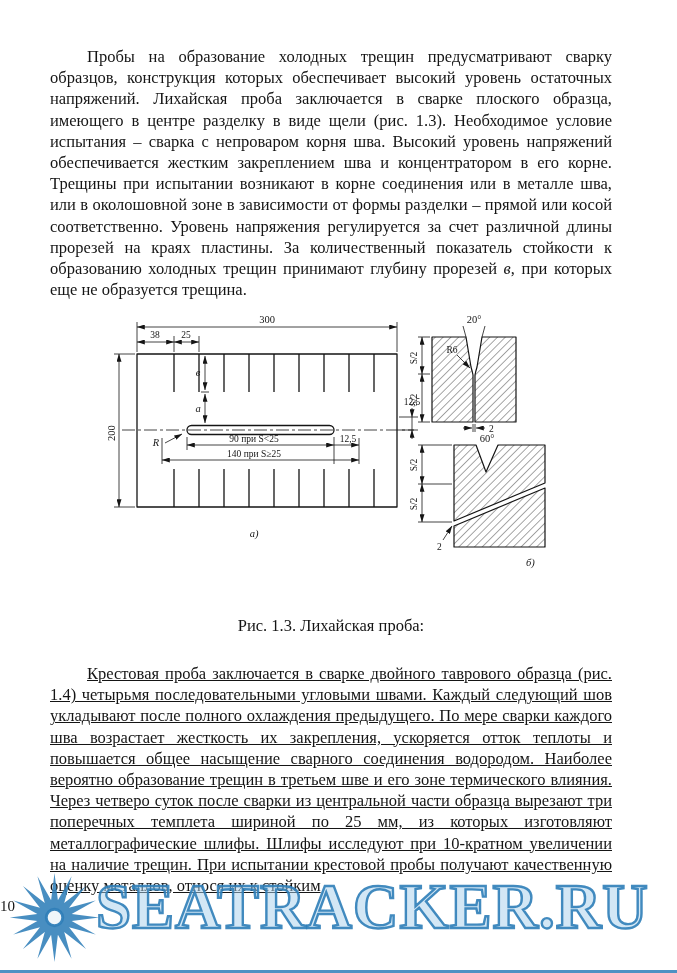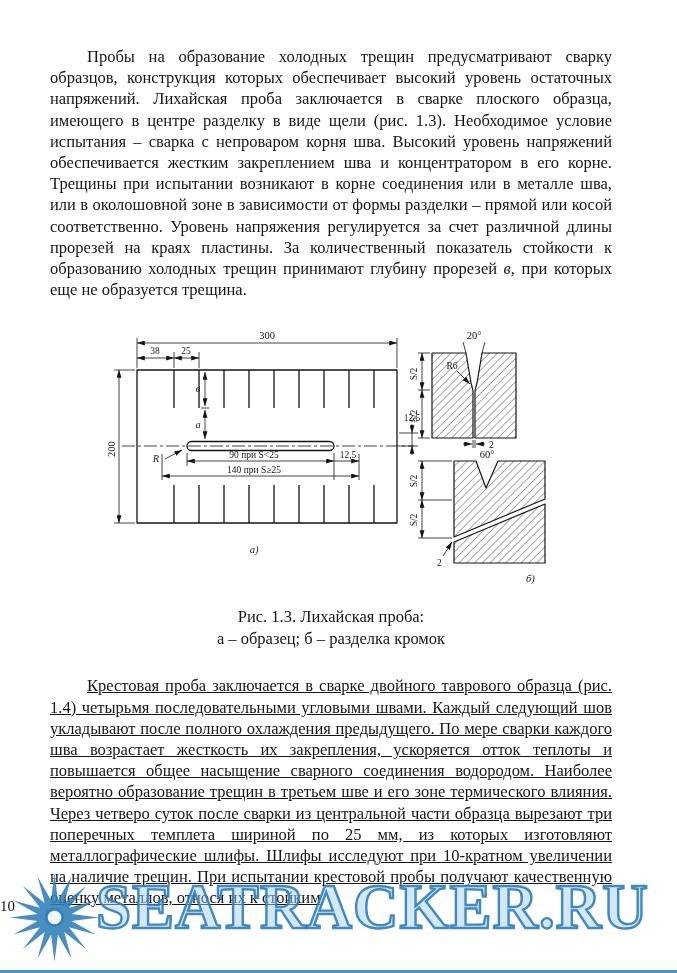--- a/index.html
+++ b/index.html
@@ -2,22 +2,22 @@
 <html lang="ru"><head>
 <meta charset="utf-8">
 <style>
   html,body{margin:0;padding:0;}
   body{width:677px;height:973px;position:relative;overflow:hidden;background:#ffffff;
        font-family:"Liberation Serif",serif;color:#151515;}
   .content{position:absolute;left:50px;top:46px;width:562px;}
   .body-text{font-size:16.5px;line-height:21.2px;text-align:justify;text-indent:37px;margin:0;}
   .para-2{margin-top:26px;text-decoration:underline;}
   .var-letter{font-style:italic;}
-  .figure-block{margin:28px 0 0 52px;padding:0;}
-  .caption{margin-top:6px;text-align:center;font-size:16.5px;line-height:21.5px;}
+  .figure-block{margin:12px 0 0 52px;padding:0;}
+  .caption{margin-top:31px;text-align:center;font-size:16.5px;line-height:21.5px;}
   .page-number{position:absolute;top:898px;left:0;width:677px;text-align:left;font-size:15px;}
   .watermark{position:absolute;left:0;top:866px;width:571px;height:107px;}
   .wm-logo{position:absolute;left:6px;top:3px;}
   .wm-text{position:absolute;left:96px;top:10px;font-weight:700;font-size:63px;line-height:1;
            letter-spacing:1px;white-space:nowrap;color:rgba(168,208,236,0.5);
            -webkit-text-stroke:2.4px rgba(47,126,184,0.9);}
   .bottom-line{position:absolute;left:0;bottom:0;width:677px;height:3px;background:rgba(47,126,184,0.85);}
   svg text{font-family:"Liberation Serif",serif;fill:#151515;}
   .outline{stroke:#151515;stroke-width:1.3;fill:none;stroke-linejoin:round;}
   .thin{stroke:#151515;stroke-width:0.8;fill:none;}
@@ -123,21 +123,20 @@
         <text class="small" x="315" y="192" text-anchor="middle" transform="rotate(-90 315 192)">S/2</text>
         <line class="dimline" x1="341" y1="228" x2="350" y2="214" marker-end="url(#arrow)"></line>
         <text class="small" x="335" y="238">2</text>
         <text class="dimtext ital" x="424" y="254">б)</text>
       </g>
     </svg>
   </figure>
 
   <div class="caption">
     <div>Рис. 1.3. Лихайская проба:</div>
-    <div>а – образец; б – разделка кромок</div>
   </div>
 
   <p class="body-text para-2">Крестовая проба заключается в сварке двойного таврового образца (рис. 1.4) четырьмя последовательными угловыми швами. Каждый следующий шов укладывают после полного охлаждения предыдущего. По мере сварки каждого шва возрастает жесткость их закрепления, ускоряется отток теплоты и повышается общее насыщение сварного соединения водородом. Наиболее вероятно образование трещин в третьем шве и его зоне термического влияния. Через четверо суток после сварки из центральной части образца вырезают три поперечных темплета шириной по 25 мм, из которых изготовляют металлографические шлифы. Шлифы исследуют при 10-кратном увеличении на наличие трещин. При испытании крестовой пробы получают качественную оценку металлов, относя их к стойким</p>
 
 </div>
 
 <div class="page-number">10</div>
 
 <div class="watermark">
   <svg class="wm-logo" width="97" height="97" viewBox="0 0 100 100">

